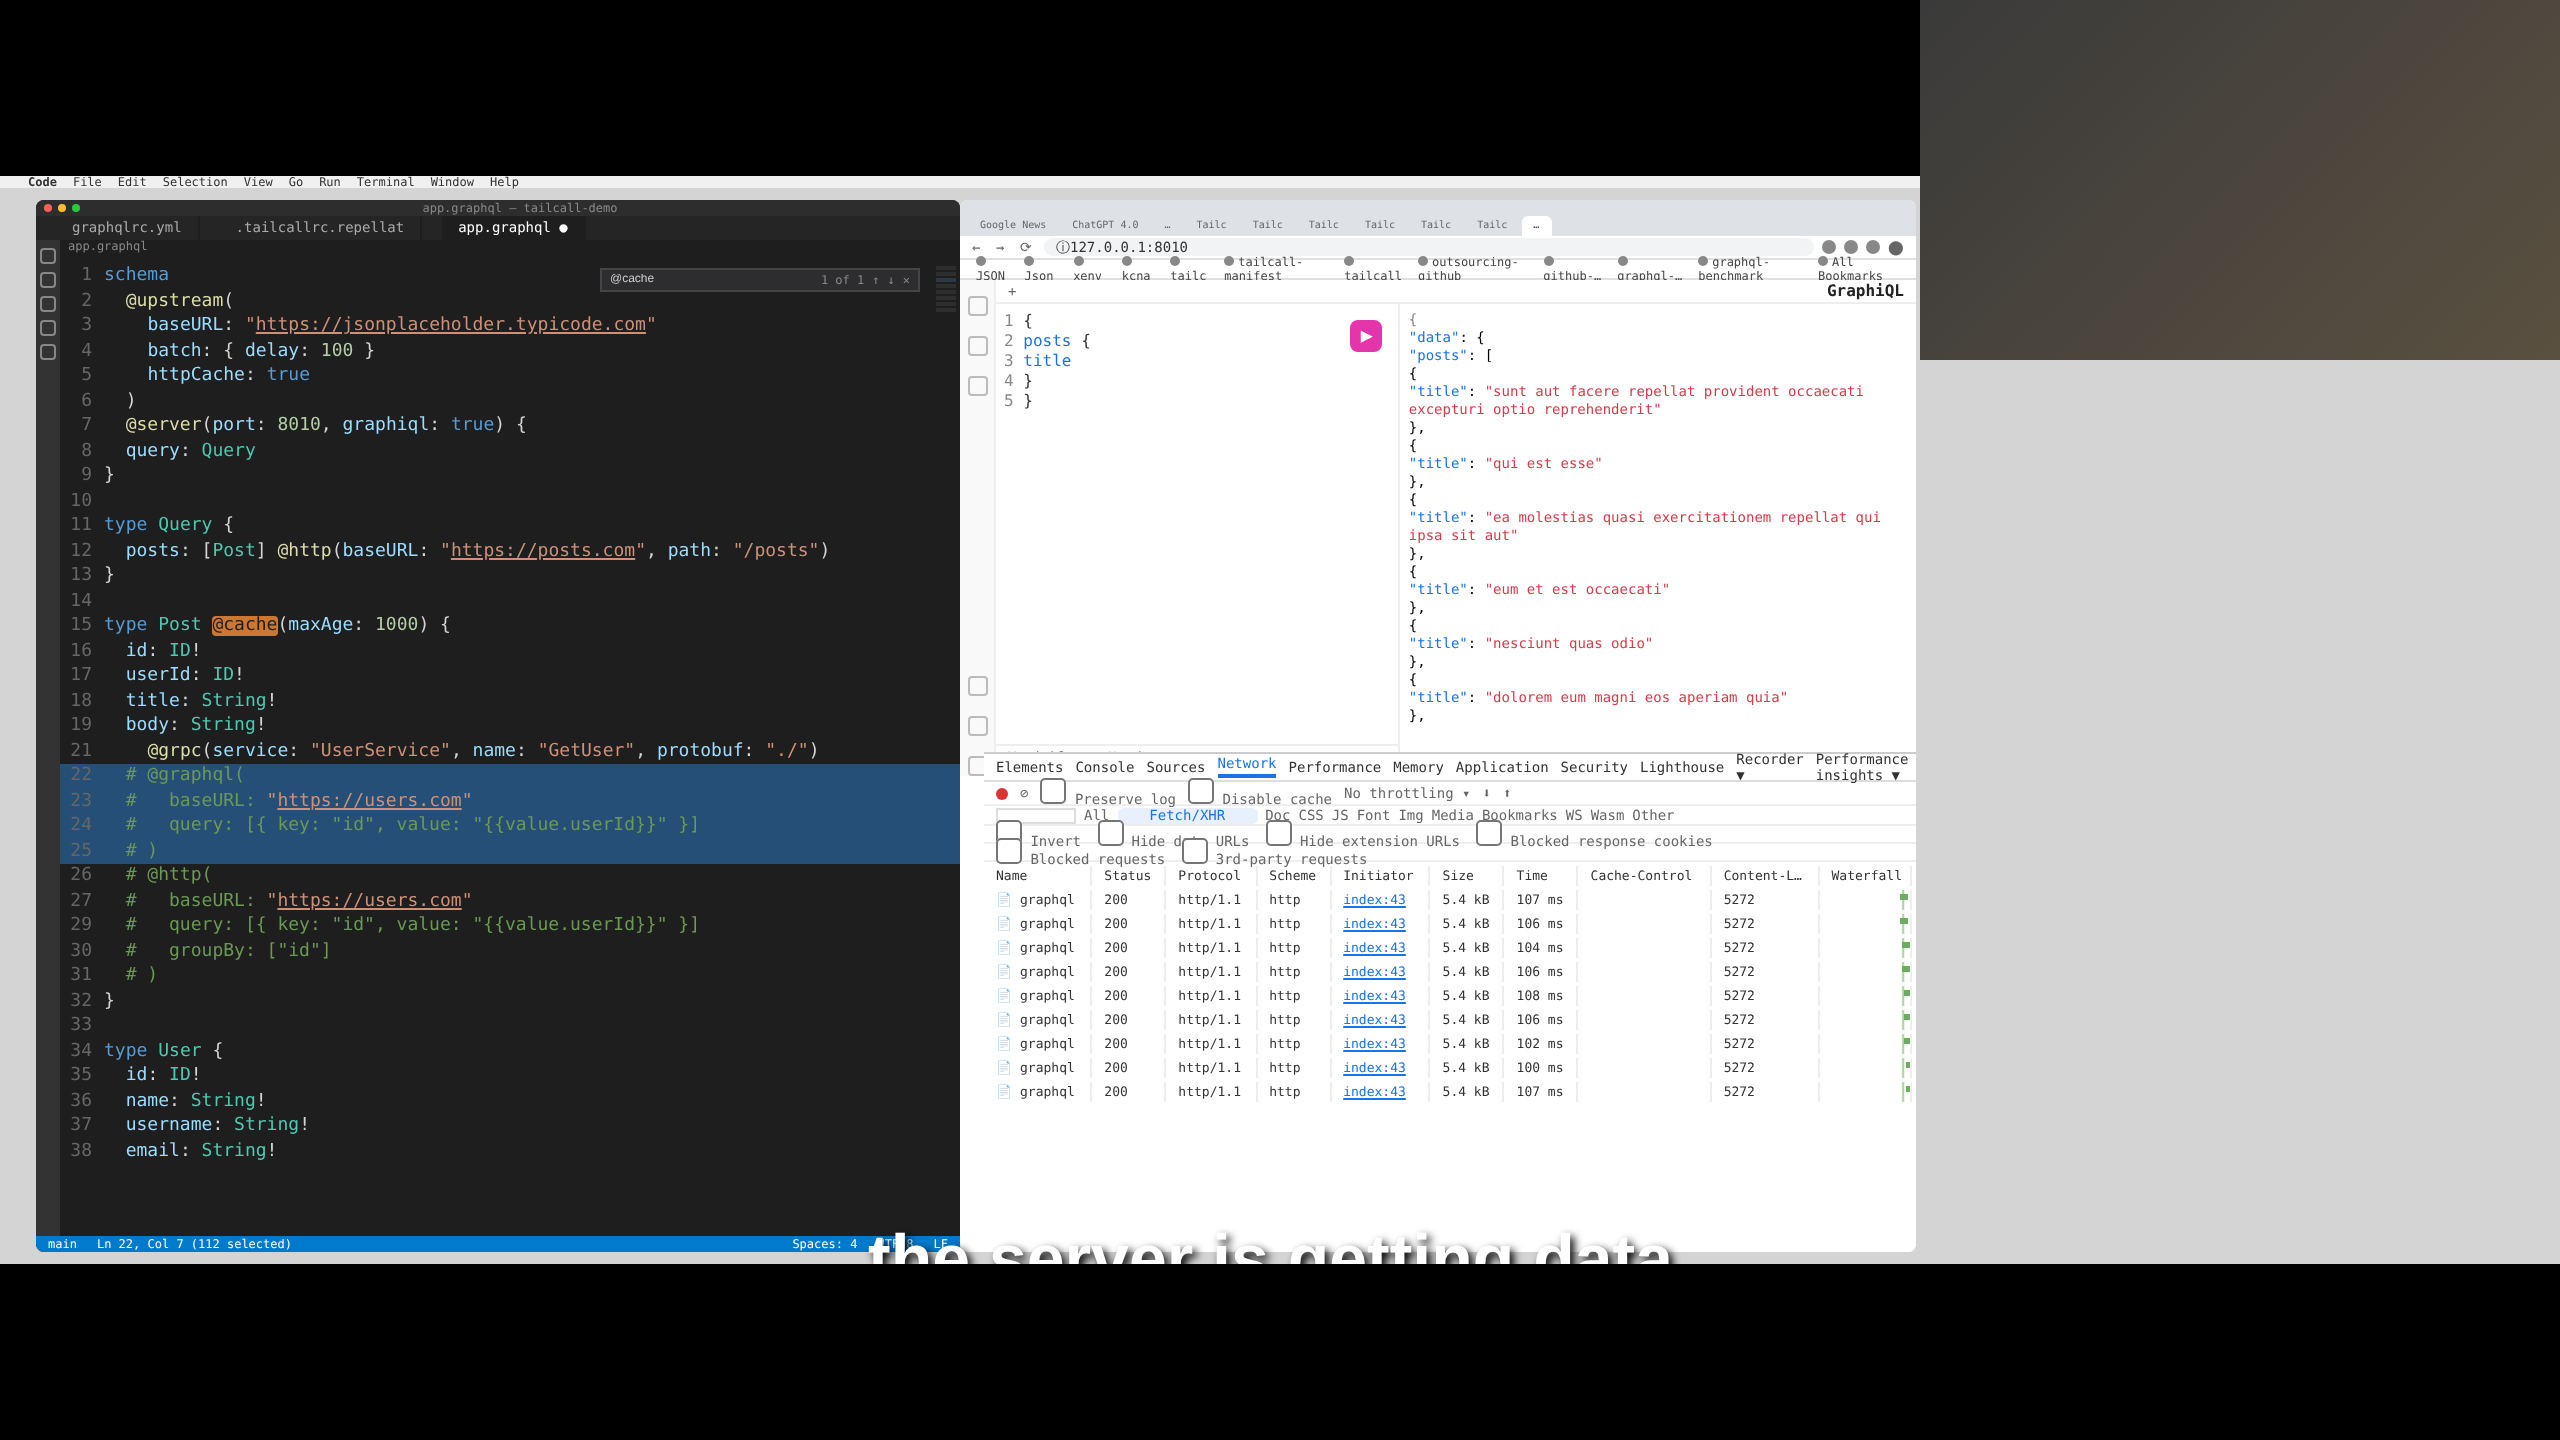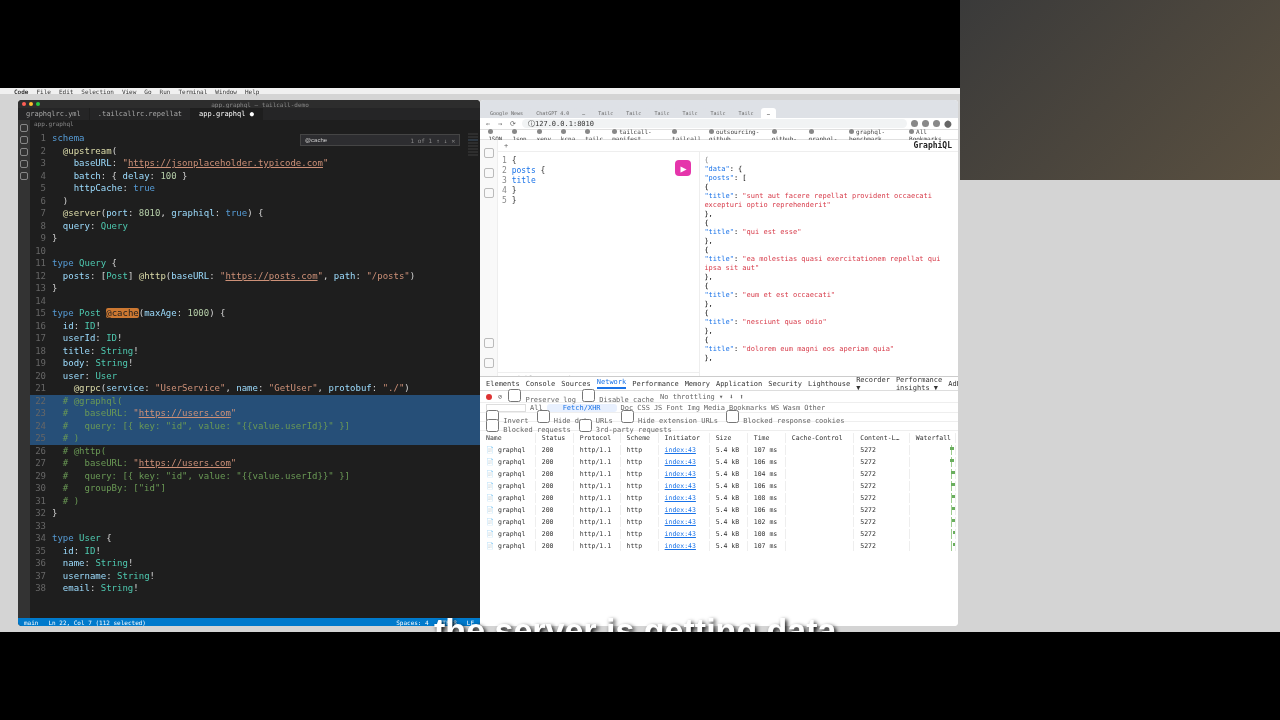--- a/index.html
+++ b/index.html
@@ -14,21 +14,21 @@
 .menubar .right { margin-left: auto; display: flex; gap: 4px; align-items: center; }
 .menubar .sys-icon { width: 6px; height: 6px; border-radius: 1px; background: #666; }
 
 
 .vscode { position: absolute; top: 12px; left: 18px; width: 462px; height: 526px; background: #1e1e1e; border-radius: 4px; overflow: hidden; }
 .vscode-title { height: 8px; background: #2d2d2d; display: flex; align-items: center; padding: 0 4px; gap: 4px; font-size: 6px; color: #888; }
 .traffic { display: flex; gap: 3px; }
 .traffic span { width: 4px; height: 4px; border-radius: 50%; }
 .traffic .r { background: #ff5f56; } .traffic .y { background: #ffbd2e; } .traffic .g { background: #27c93f; }
 .vscode-tabs { height: 12px; background: #252526; display: flex; font-size: 7px; }
-.vscode-tab { padding: 2px 8px; color: #aaa; border-right: 1px solid #1e1e1e; }
+.vscode-tab { padding: 2px 8px; color: #aaa; border-right: 1px solid #1e1e1e; margin-left: 10px; }
 .vscode-tab.active { background: #1e1e1e; color: #fff; }
 .vscode-tab .dirty { color: #fff; }
 .vscode-activity { position: absolute; left: 0; top: 20px; width: 12px; bottom: 8px; background: #333; }
 .vscode-activity div { width: 8px; height: 8px; margin: 4px auto; border: 1px solid #888; border-radius: 2px; }
 .vscode-minimap { position: absolute; right: 0; top: 32px; width: 14px; height: 200px; background: #1e1e1e; opacity: 0.6; }
 .vscode-minimap div { height: 2px; margin: 1px 2px; background: #3a3a3a; }
 .vscode-minimap div.hl { background: #3a4a5a; }
 .vscode-find { position: absolute; right: 20px; top: 34px; width: 160px; height: 12px; background: #2d2d30; border: 1px solid #454545; display: flex; align-items: center; font-size: 6px; color: #888; padding: 0 4px; gap: 4px; }
 .vscode-find input { background: none; border: none; color: #ccc; flex: 1; font-size: 6px; }
 .code-area { position: absolute; top: 32px; left: 12px; right: 0; bottom: 8px; overflow: hidden; font-size: 9px; line-height: 12.5px; font-family: "SF Mono", Menlo, monospace; }
@@ -71,21 +71,21 @@
 .gql-editor { flex: 1; display: flex; }
 .gql-query { width: 44%; border-right: 1px solid #eee; position: relative; }
 .gql-query-code { font-size: 8px; font-family: Menlo, monospace; padding: 4px; line-height: 10px; color: #333; }
 .gql-query-code .g { color: #888; } .gql-query-code .k { color: #1a73e8; }
 .gql-run { position: absolute; top: 8px; right: 8px; width: 16px; height: 16px; background: #e535ab; border-radius: 4px; color: #fff; display: flex; align-items: center; justify-content: center; font-size: 10px; }
 .gql-vars { height: 16px; border-top: 1px solid #eee; font-size: 7px; color: #666; padding: 2px 6px; display: flex; gap: 12px; }
 .gql-result { flex: 1; padding: 4px; font-size: 7px; font-family: Menlo, monospace; line-height: 9px; overflow: hidden; }
 .gql-result .k { color: #1a73e8; } .gql-result .s { color: #d73a49; } .gql-result .p { color: #888; }
 
 
-.devtools { position: absolute; bottom: 0; left: 0; right: 0; height: 250px; background: #fff; border-top: 1px solid #ccc; font-size: 7px; color: #333; }
+.devtools { position: absolute; bottom: 0; left: 12px; right: 0; height: 250px; background: #fff; border-top: 1px solid #ccc; font-size: 7px; color: #333; }
 .dt-tabs { height: 14px; border-bottom: 1px solid #ddd; display: flex; align-items: center; gap: 6px; padding: 0 6px; }
 .dt-tabs span.act { color: #1a73e8; border-bottom: 2px solid #1a73e8; padding-bottom: 1px; }
 .dt-toolbar { height: 12px; border-bottom: 1px solid #eee; display: flex; align-items: center; gap: 6px; padding: 0 6px; color: #666; }
 .dt-toolbar .stop { width: 6px; height: 6px; border-radius: 50%; background: #d33; }
 .dt-filter { height: 10px; border-bottom: 1px solid #eee; display: flex; gap: 4px; padding: 0 6px; align-items: center; color: #666; }
 .dt-filter input { width: 40px; font-size: 6px; border: 1px solid #ddd; }
 .dt-filter span.act { background: #e8f0fe; color: #1a73e8; padding: 0 16px; border-radius: 3px; }
 .dt-filter2 { height: 9px; border-bottom: 1px solid #eee; display: flex; gap: 8px; padding: 0 6px; align-items: center; color: #666; }
 .dt-table { width: 100%; }
 .dt-table thead { border-bottom: 1px solid #ddd; }
@@ -173,21 +173,20 @@
         <div class="code-line "><span class="gutter">10</span><span class="code"></span></div>
         <div class="code-line "><span class="gutter">11</span><span class="code"><span class="kwblue">type</span> <span class="type">Query</span> {</span></div>
         <div class="code-line "><span class="gutter">12</span><span class="code">  <span class="fld">posts</span>: [<span class="type">Post</span>] <span class="dir">@http</span>(<span class="fld">baseURL</span>: <span class="str">"</span><span class="url">https://posts.com</span><span class="str">"</span>, <span class="fld">path</span>: <span class="str">"/posts"</span>)</span></div>
         <div class="code-line "><span class="gutter">13</span><span class="code">}</span></div>
         <div class="code-line "><span class="gutter">14</span><span class="code"></span></div>
         <div class="code-line "><span class="gutter">15</span><span class="code"><span class="kwblue">type</span> <span class="type">Post</span> <span class="sel-hl">@cache</span>(<span class="fld">maxAge</span>: <span class="num">1000</span>) {</span></div>
         <div class="code-line "><span class="gutter">16</span><span class="code">  <span class="fld">id</span>: <span class="type">ID</span>!</span></div>
         <div class="code-line "><span class="gutter">17</span><span class="code">  <span class="fld">userId</span>: <span class="type">ID</span>!</span></div>
         <div class="code-line "><span class="gutter">18</span><span class="code">  <span class="fld">title</span>: <span class="type">String</span>!</span></div>
         <div class="code-line "><span class="gutter">19</span><span class="code">  <span class="fld">body</span>: <span class="type">String</span>!</span></div>
-        <div class="code-line "><span class="gutter">20</span><span class="code">  <span class="fld">user</span>: <span class="type">User</span></span></div>
         <div class="code-line "><span class="gutter">21</span><span class="code">    <span class="dir">@grpc</span>(<span class="fld">service</span>: <span class="str">"UserService"</span>, <span class="fld">name</span>: <span class="str">"GetUser"</span>, <span class="fld">protobuf</span>: <span class="str">"./"</span>)</span></div>
         <div class="code-line line-sel"><span class="gutter">22</span><span class="code">  <span class="cmt"># @graphql(</span></span></div>
         <div class="code-line line-sel"><span class="gutter">23</span><span class="code">  <span class="cmt">#   baseURL: </span><span class="str">"</span><span class="url">https://users.com</span><span class="str">"</span></span></div>
         <div class="code-line line-sel"><span class="gutter">24</span><span class="code">  <span class="cmt">#   query: [{ key: "id", value: "{{value.userId}}" }]</span></span></div>
         <div class="code-line line-sel"><span class="gutter">25</span><span class="code">  <span class="cmt"># )</span></span></div>
         <div class="code-line "><span class="gutter">26</span><span class="code">  <span class="cmt"># @http(</span></span></div>
         <div class="code-line "><span class="gutter">27</span><span class="code">  <span class="cmt">#   baseURL: </span><span class="str">"</span><span class="url">https://users.com</span><span class="str">"</span></span></div>
         <div class="code-line "><span class="gutter">29</span><span class="code">  <span class="cmt">#   query: [{ key: "id", value: "{{value.userId}}" }]</span></span></div>
         <div class="code-line "><span class="gutter">30</span><span class="code">  <span class="cmt">#   groupBy: ["id"]</span></span></div>
         <div class="code-line "><span class="gutter">31</span><span class="code">  <span class="cmt"># )</span></span></div>

